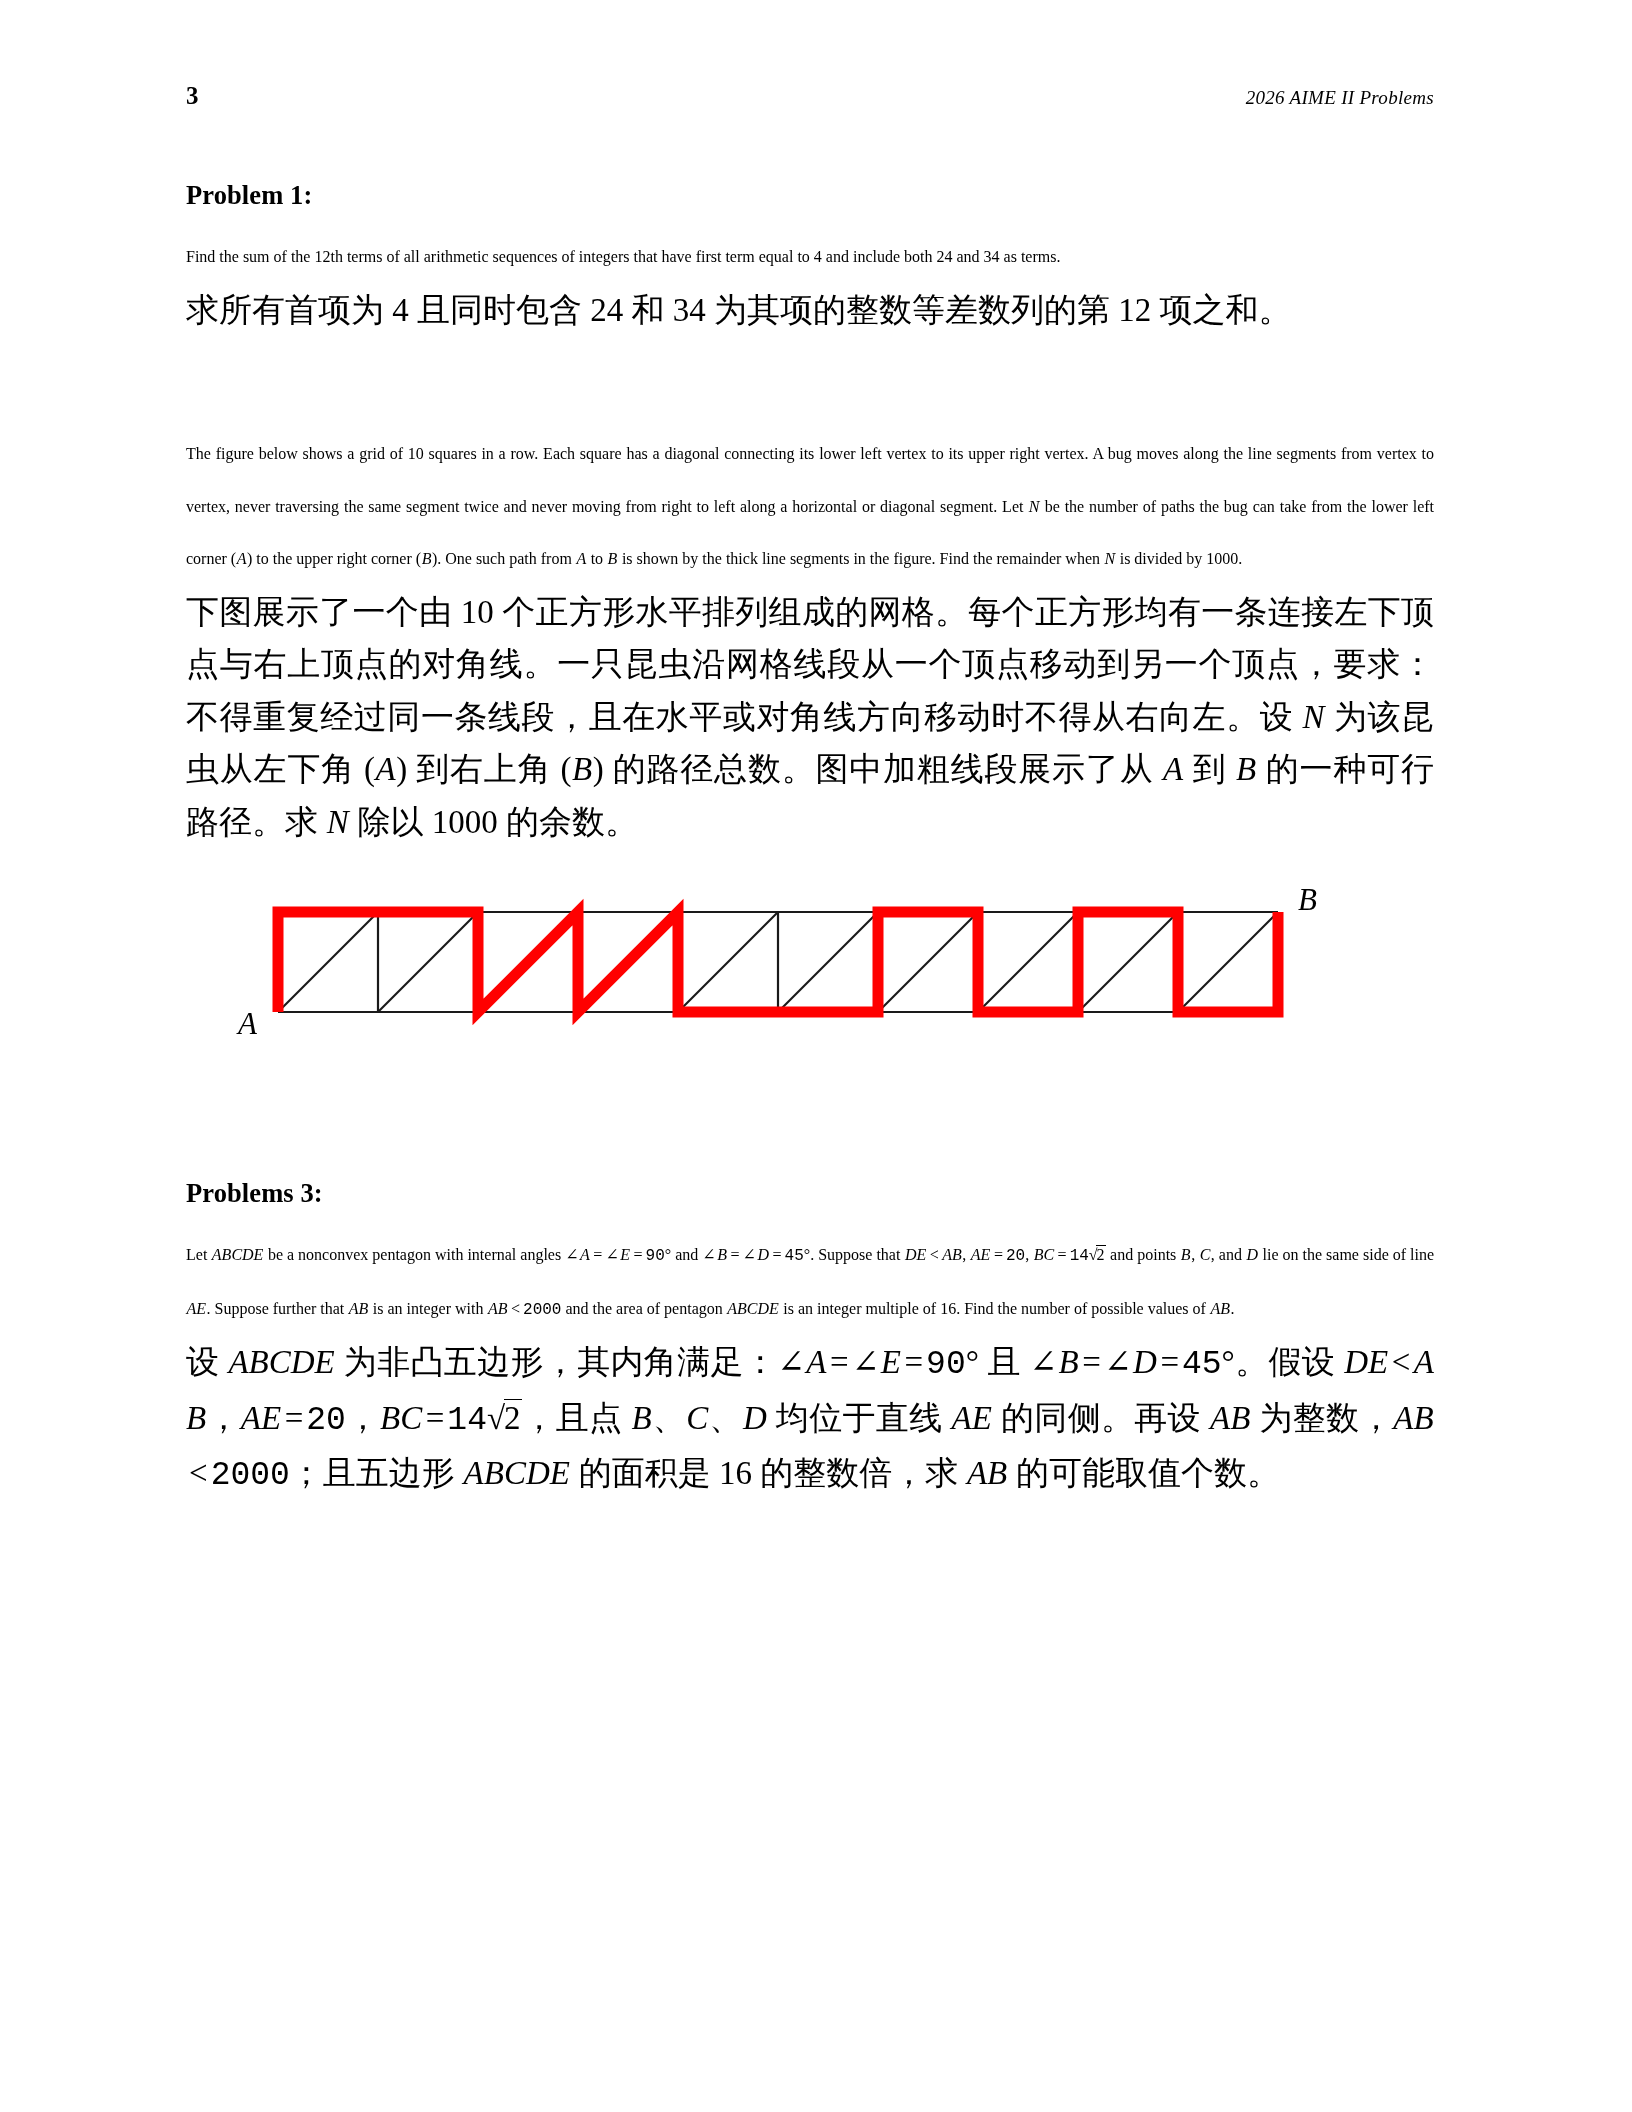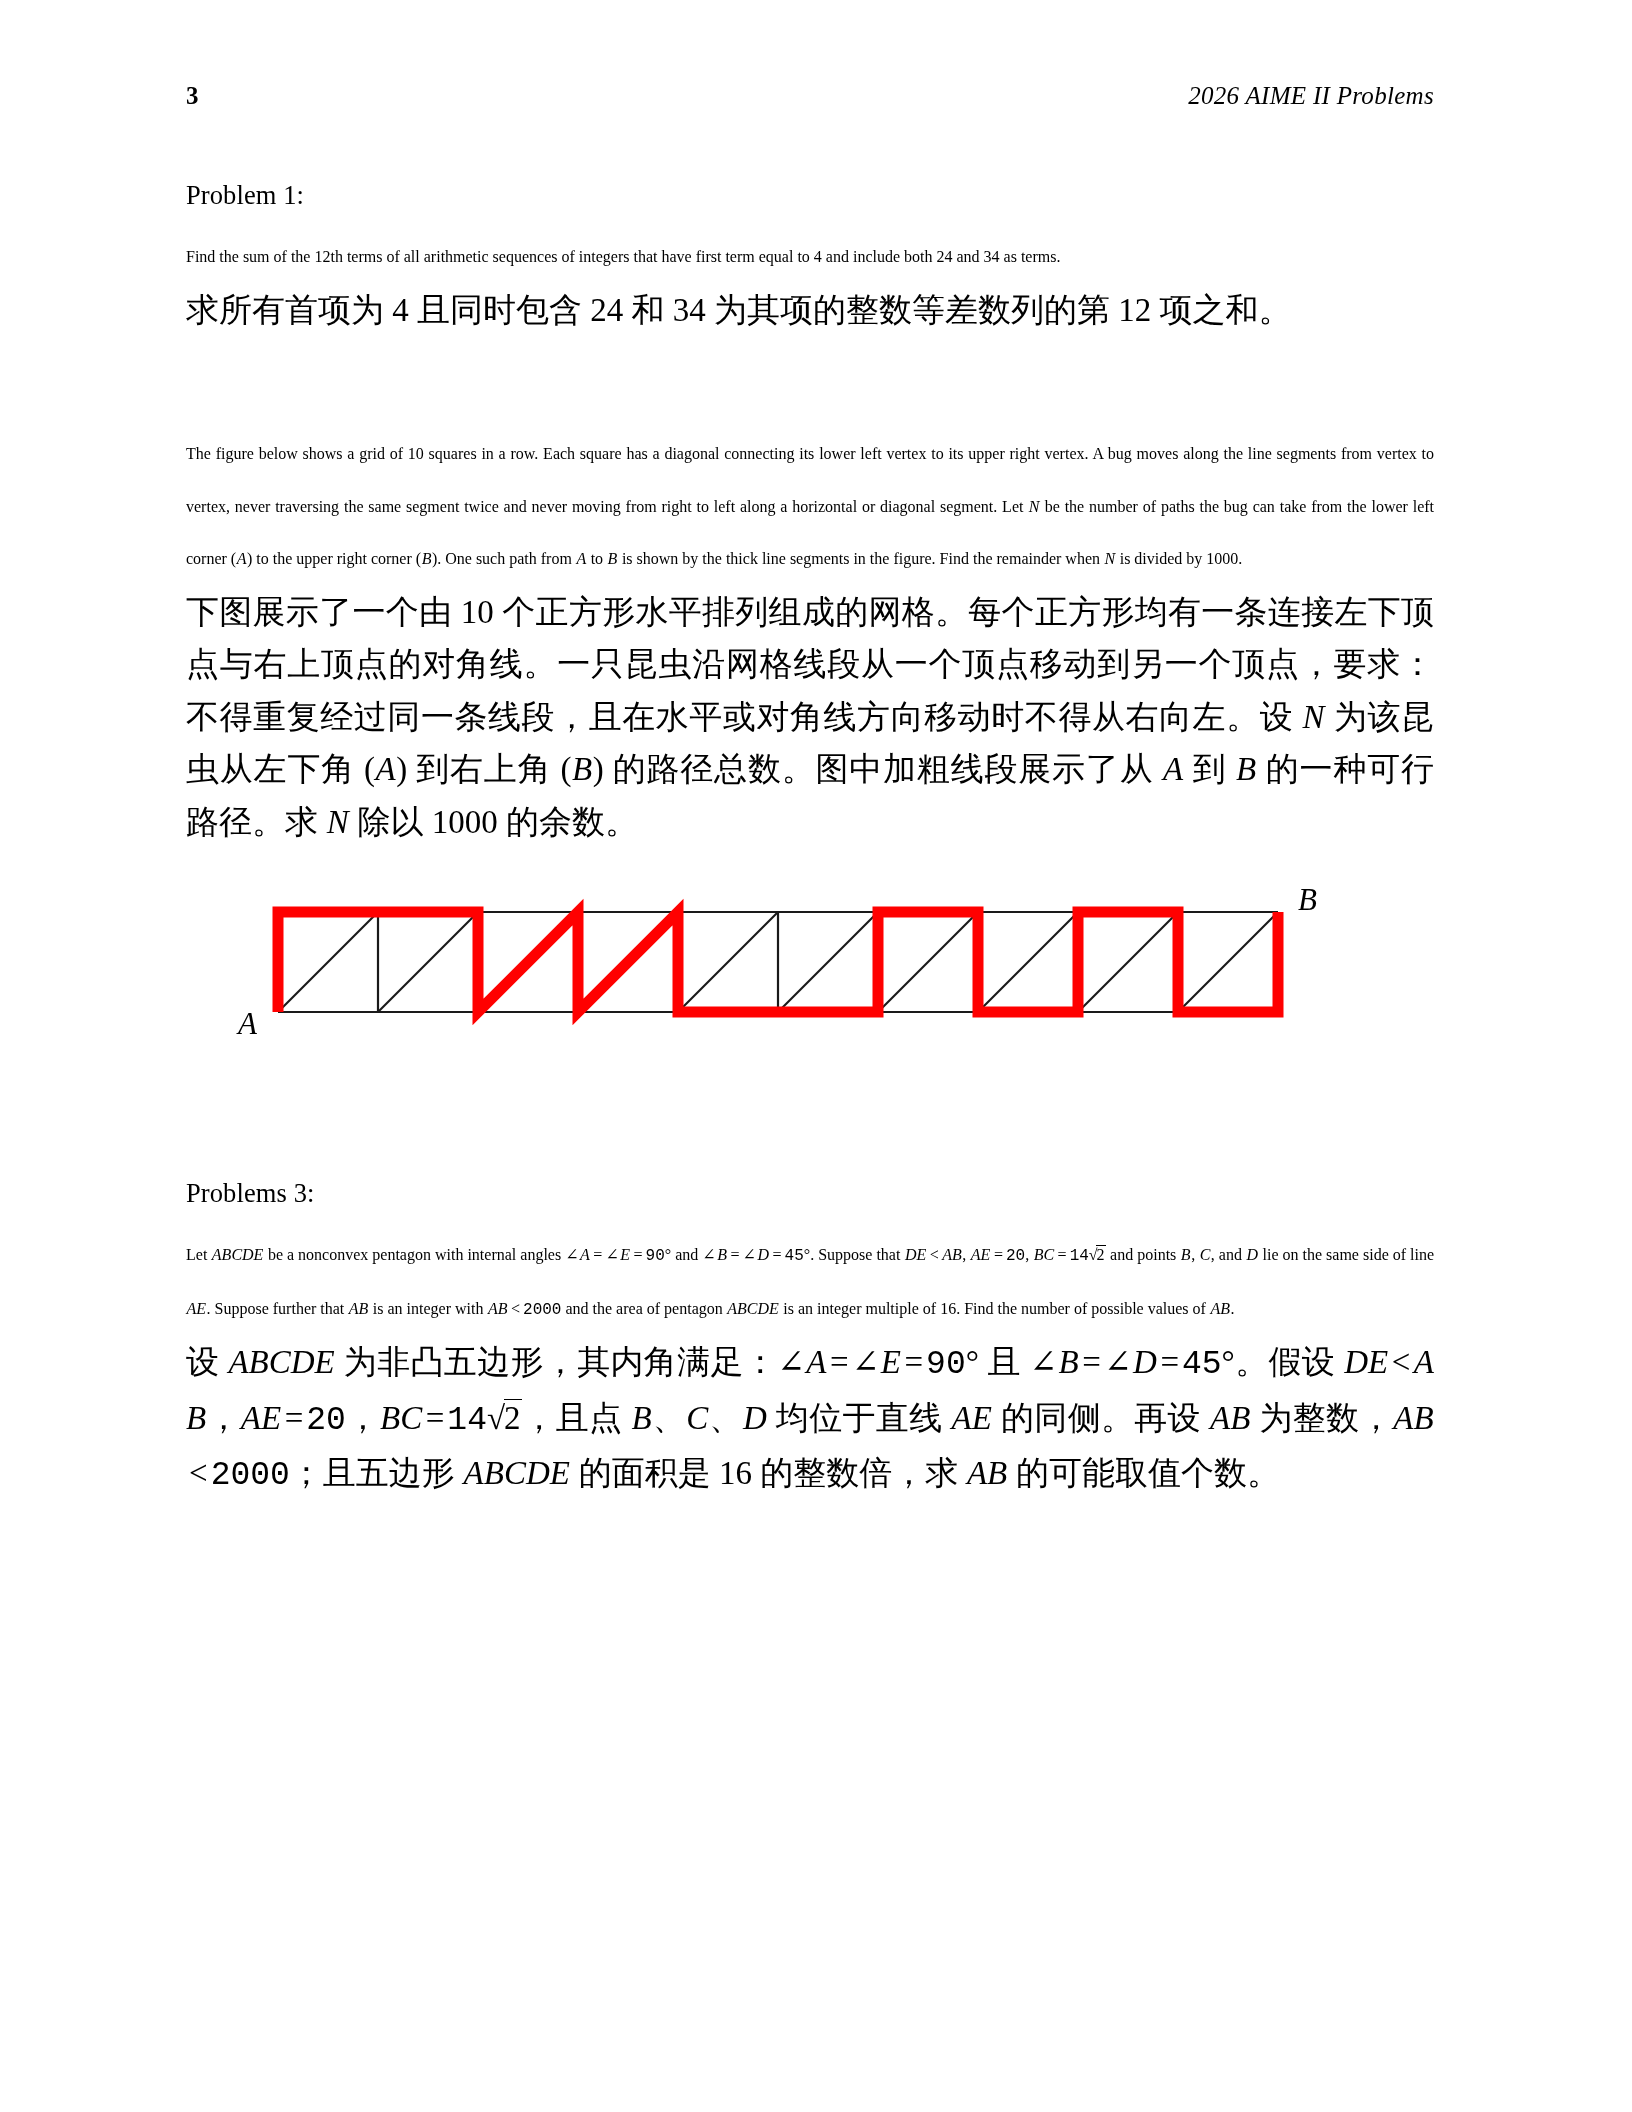--- a/index.html
+++ b/index.html
@@ -36,34 +36,34 @@
     align-items: baseline;
     font-size: 25px;
   }
   .runhead .folio {
     font-weight: 700;
     font-size: 25px;
     letter-spacing: 0.2px;
   }
   .runhead .headtitle {
     font-style: italic;
-    font-size: 25px;
+    font-size: 19px;
     letter-spacing: 0.3px;
   }
 
   
   .col {
     position: absolute;
     left: 186px;
     top: 180px;
     width: 1248px;
   }
 
   .prob-head {
-    font-weight: 400;
+    font-weight: 700;
     font-size: 26.5px;
     margin: 0 0 20px 0;
     letter-spacing: 0.1px;
   }
 
   .para-en {
     font-size: 16px;
     line-height: 52.5px;
     text-align: justify;
     text-justify: inter-word;

